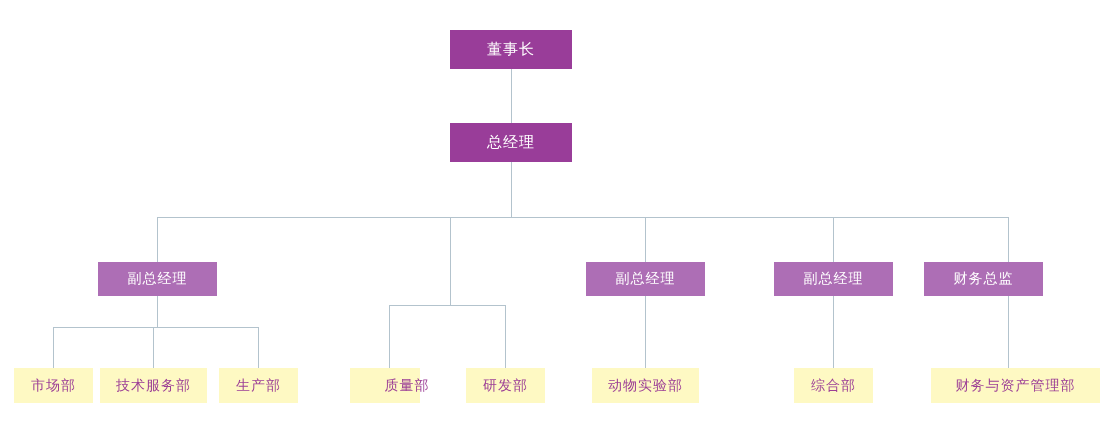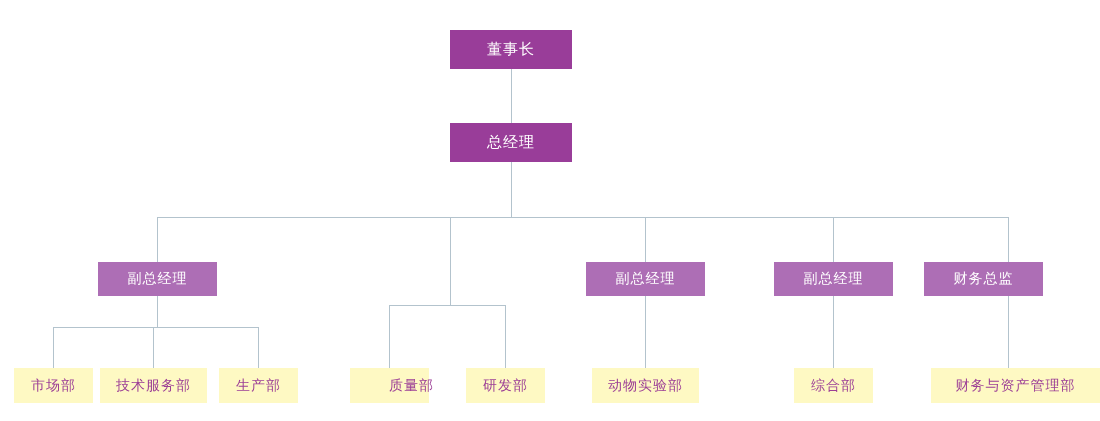--- a/index.html
+++ b/index.html
@@ -105,21 +105,21 @@
   </div>
 
   <div class="node level4" style="left:219px;top:368px;width:79px;">
     <span>生产部</span>
   </div>
 
   <div class="node level4" style="left:100px;top:368px;width:107px;">
     <span>技术服务部</span>
   </div>
 
-  <div class="node level4" style="left:350px;top:368px;width:79px;padding-left:44px;">
+  <div class="node level4" style="left:350px;top:368px;width:70px;padding-left:44px;">
     <span>质量部</span>
   </div>
 
   <div class="node level4" style="left:466px;top:368px;width:79px;">
     <span>研发部</span>
   </div>
 
   <div class="node level4" style="left:592px;top:368px;width:107px;">
     <span>动物实验部</span>
   </div>

